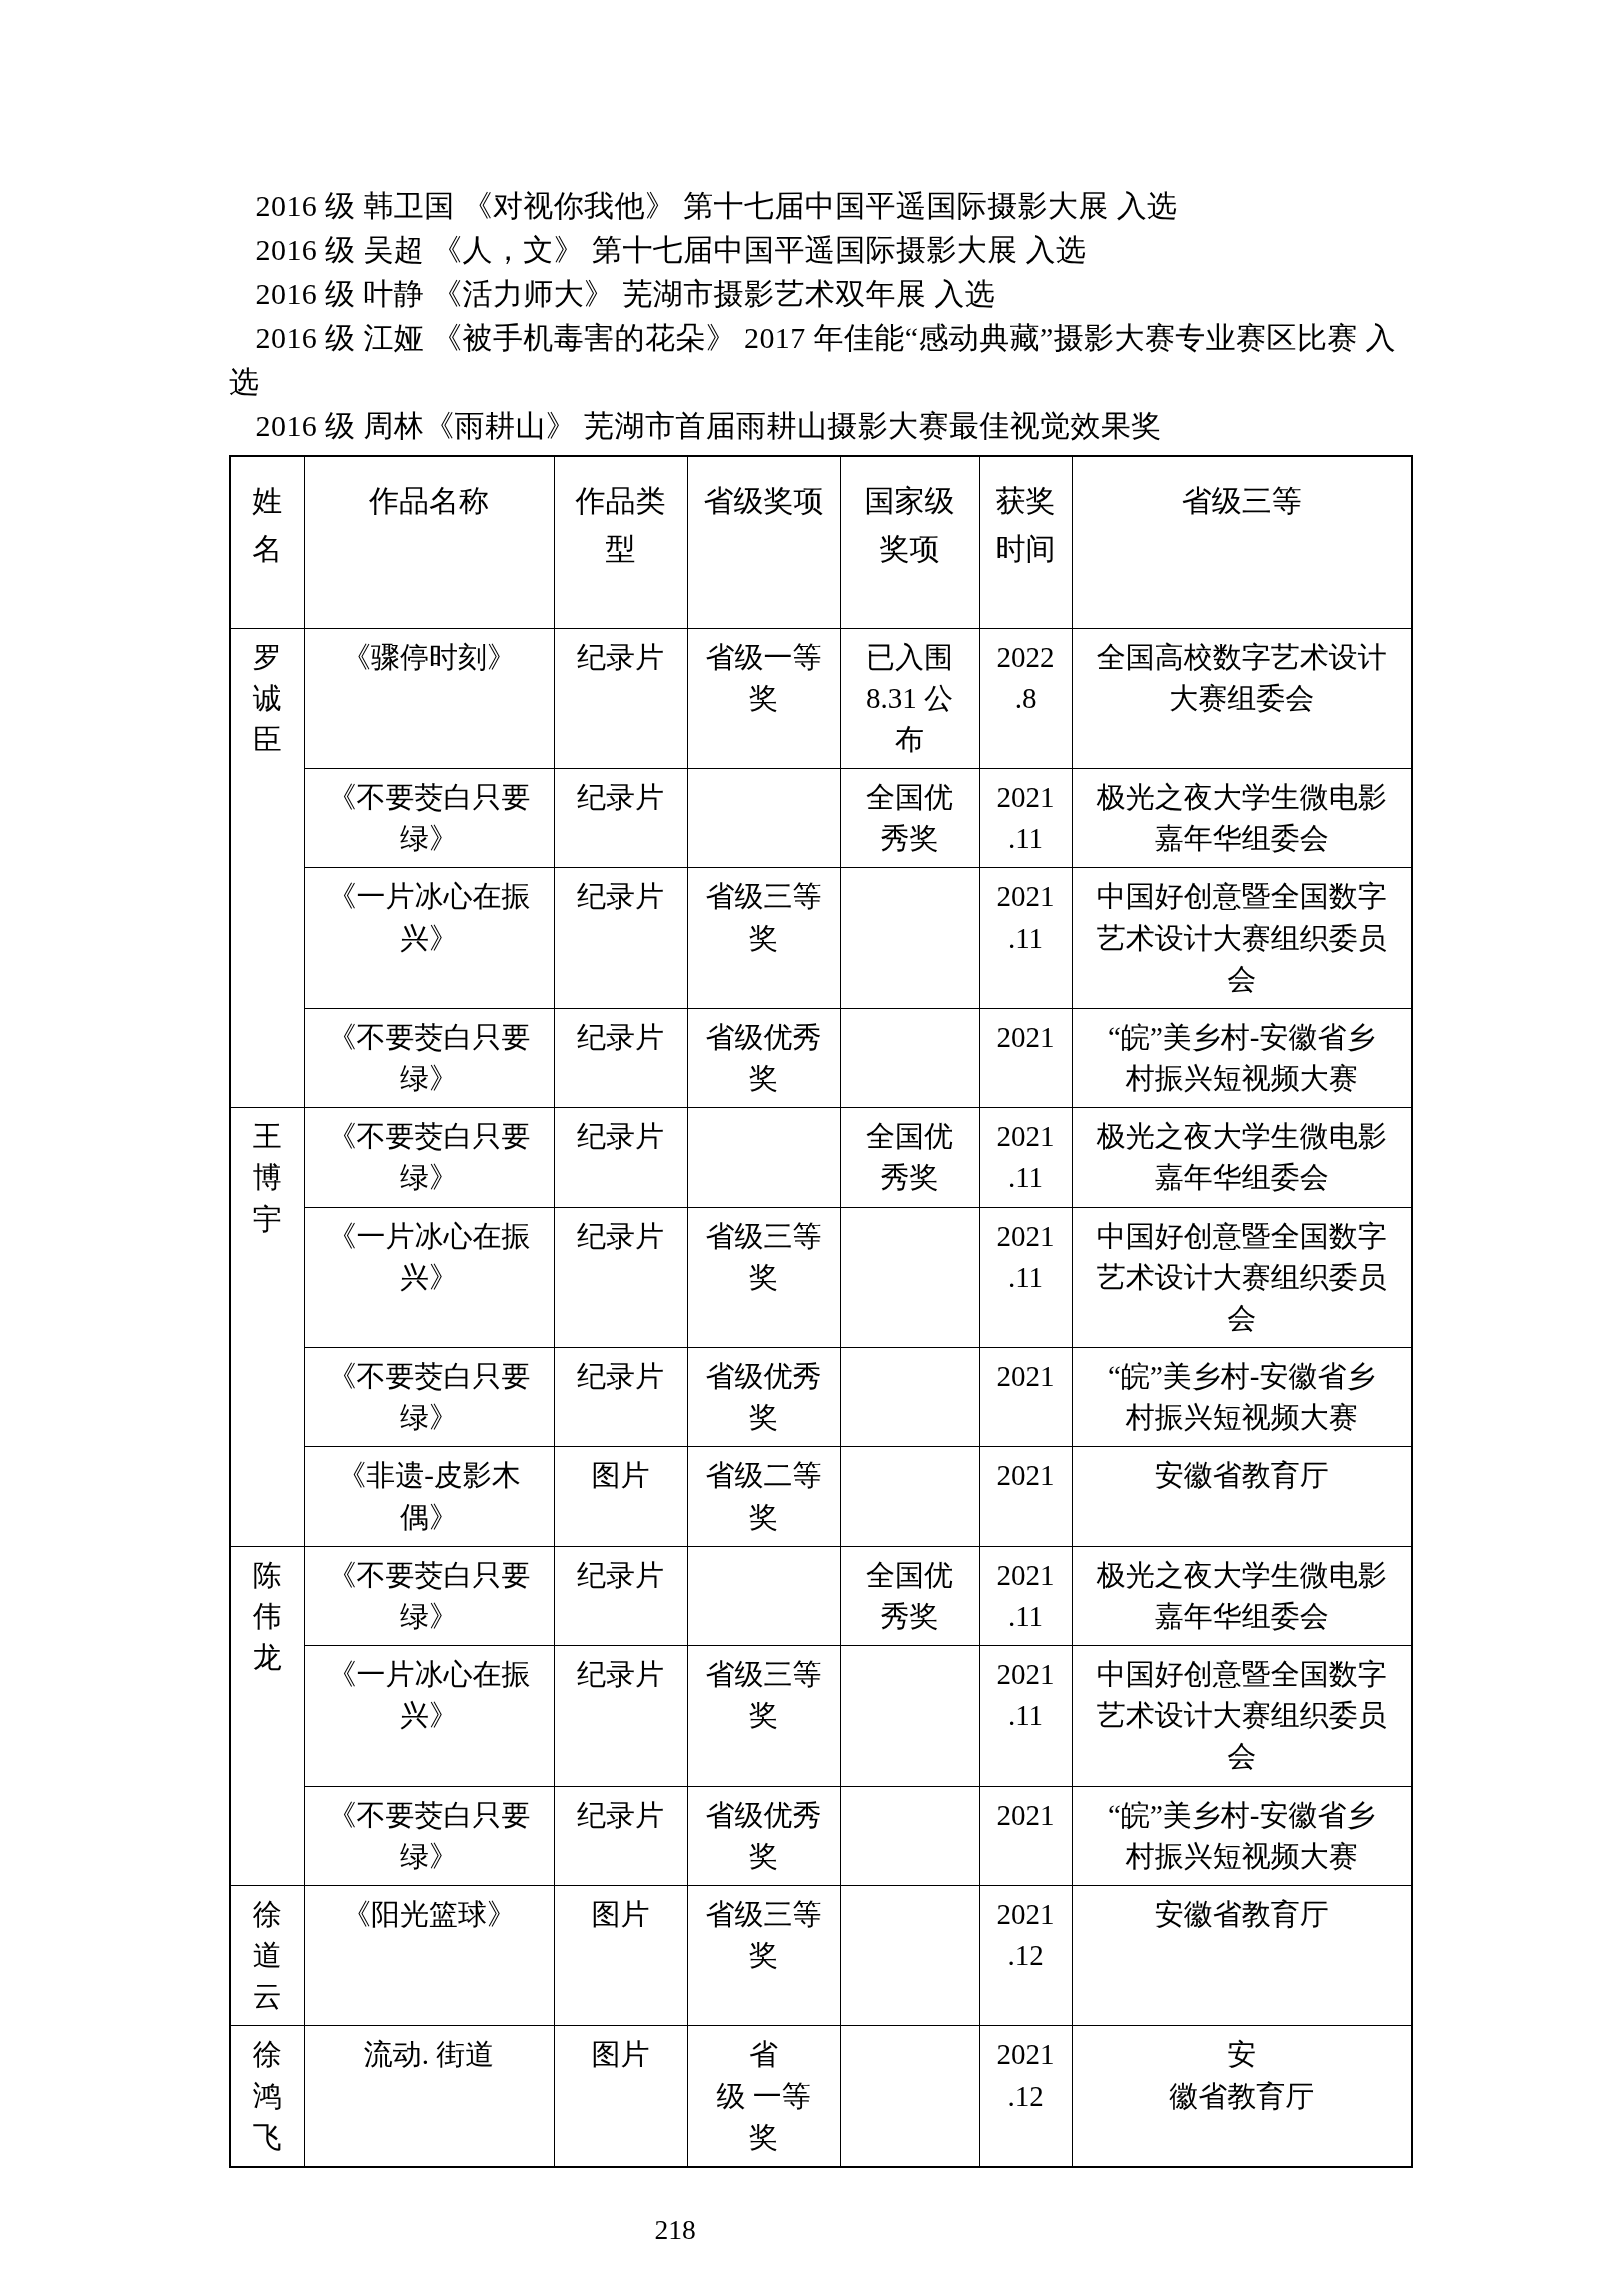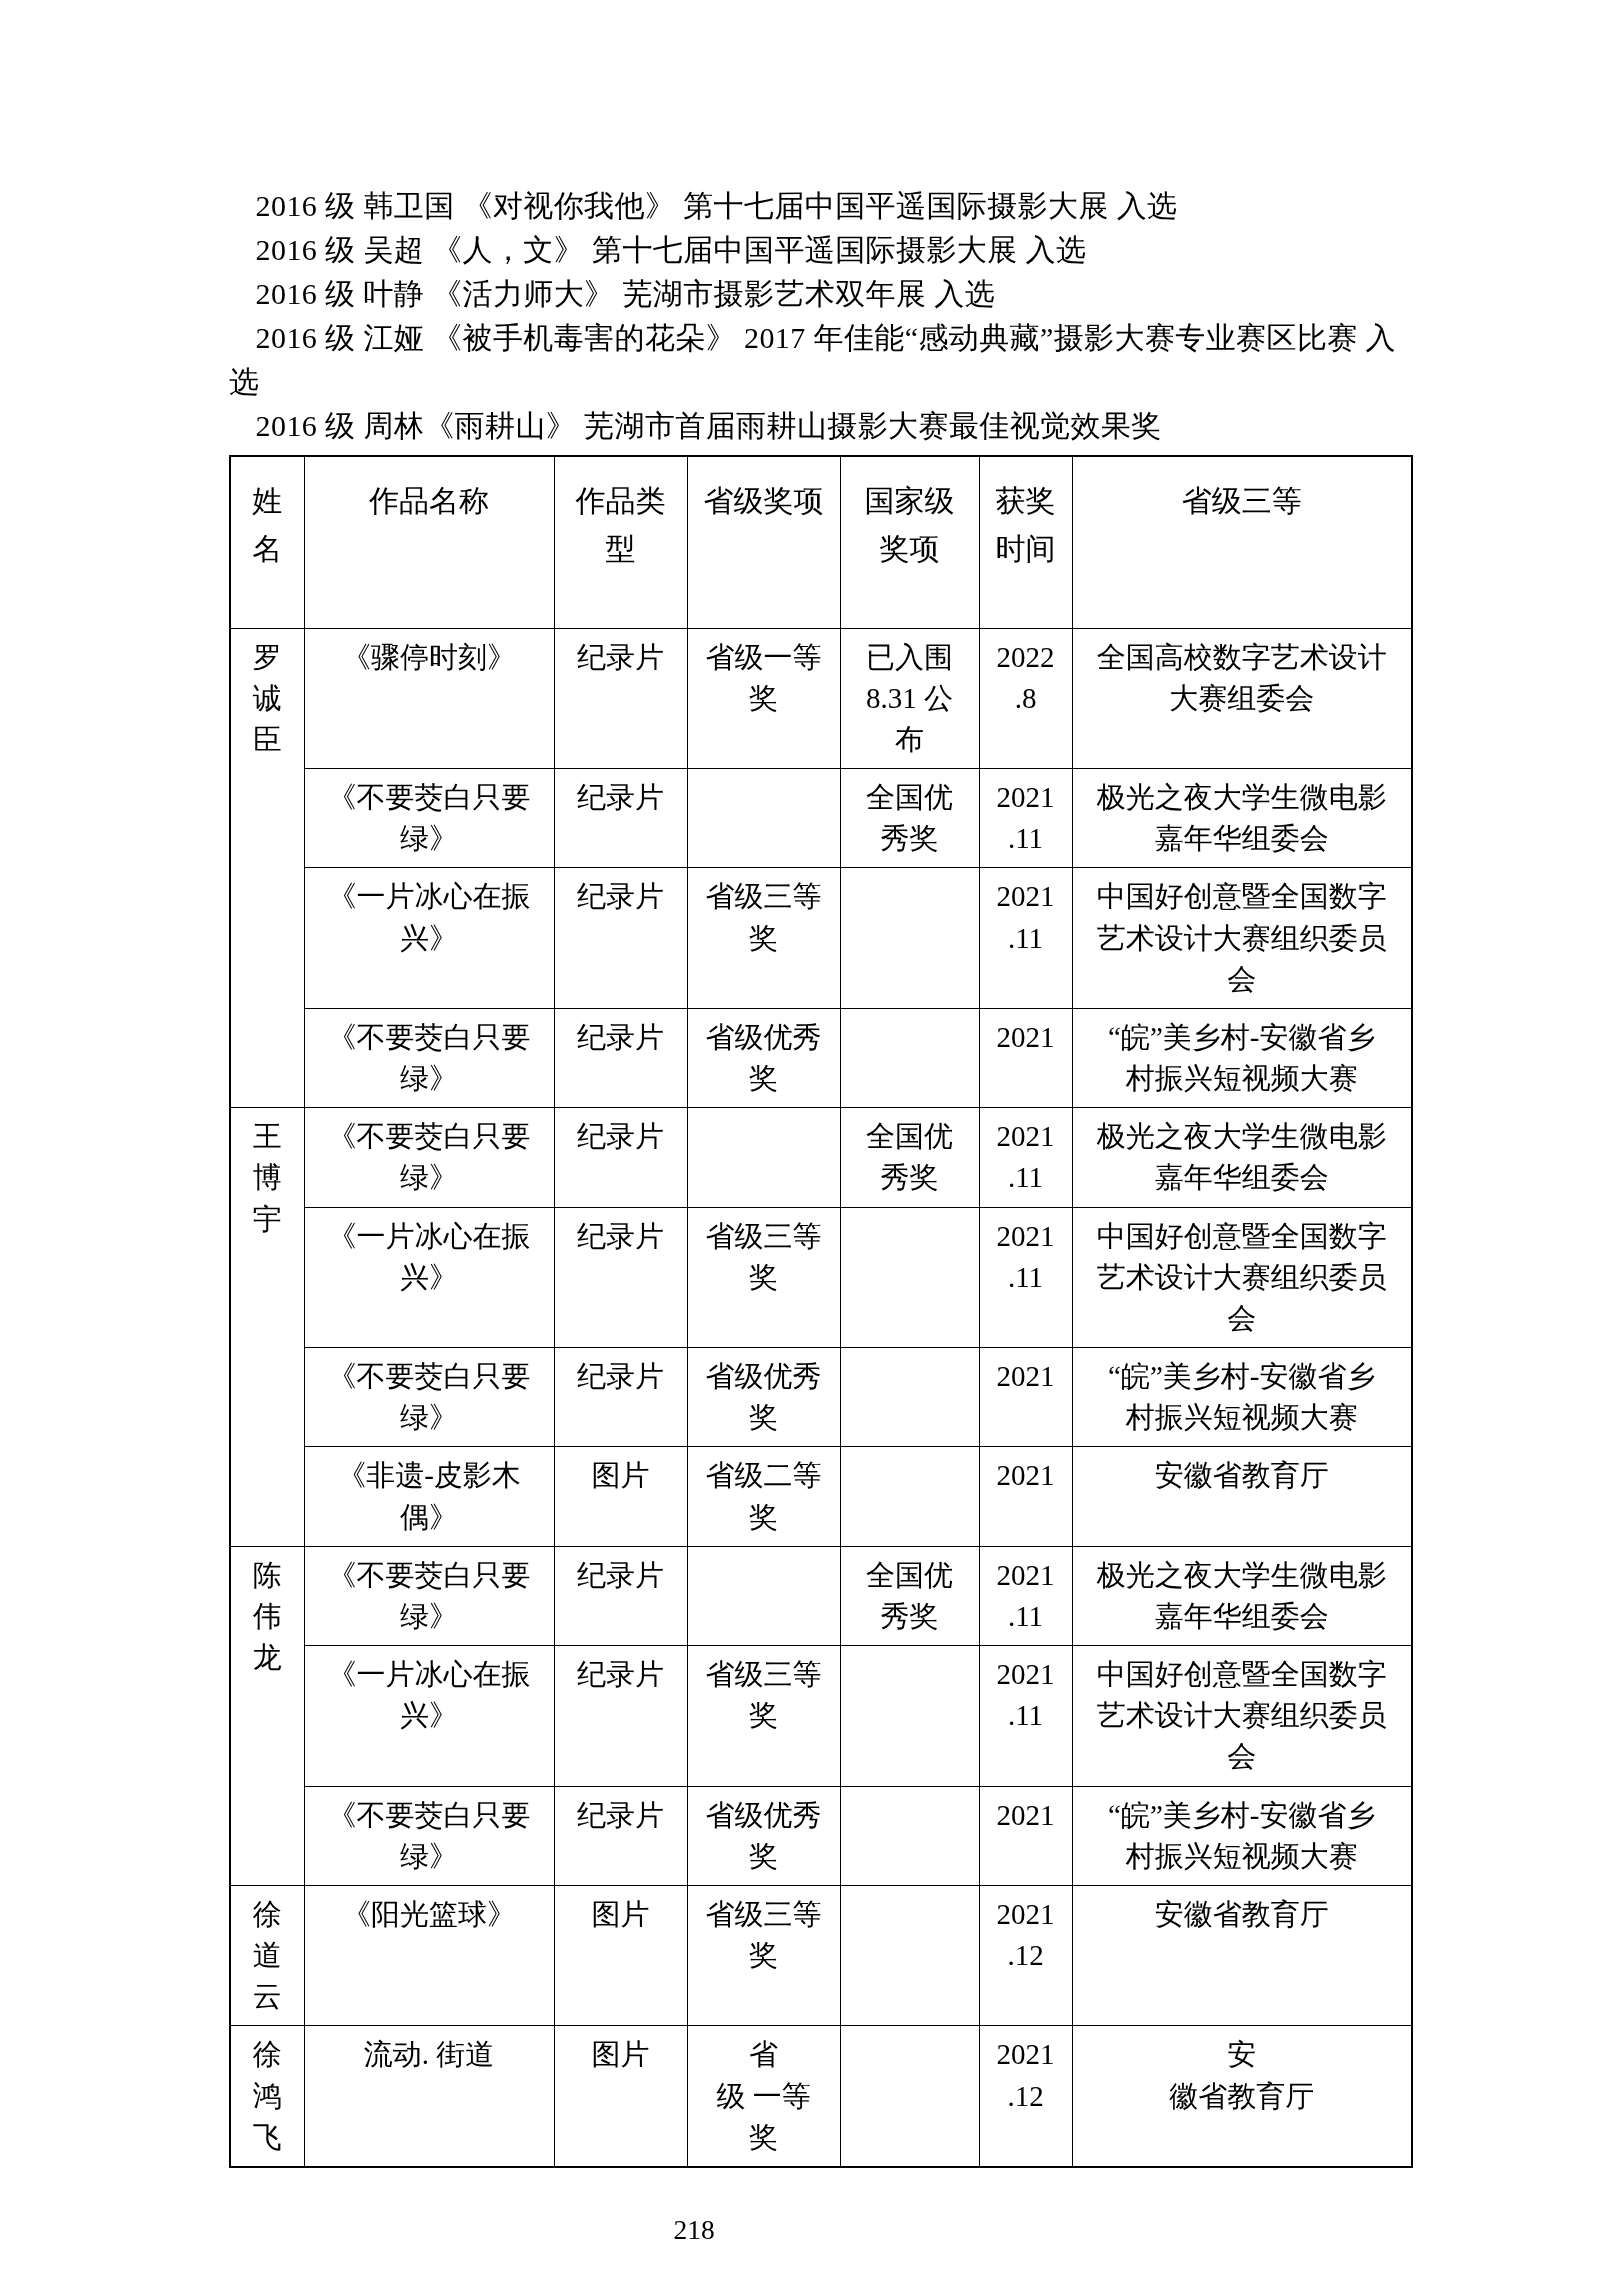--- a/index.html
+++ b/index.html
@@ -28,21 +28,20 @@
   }
   table.awards td{
     font-size:29px;line-height:1.42;vertical-align:top;text-align:center;
     white-space:pre-line;padding:8px 7px;
   }
   td.name-cell{line-height:1.7;padding-top:10.6px;}
   td.left{text-align:left;}
   .pagenum{
     position:absolute;left:0;top:2214px;width:1350px;text-align:center;
     font-size:27.5px;
-    margin-left:19px;
   }
 </style>
 </head>
 <body>
 
 <div class="content">
   <div class="intro">
       <div class="line indent">2016 级  韩卫国  《对视你我他》  第十七届中国平遥国际摄影大展  入选</div>
       <div class="line indent">2016 级  吴超  《人，文》  第十七届中国平遥国际摄影大展  入选</div>
       <div class="line indent">2016 级  叶静  《活力师大》  芜湖市摄影艺术双年展  入选</div>

